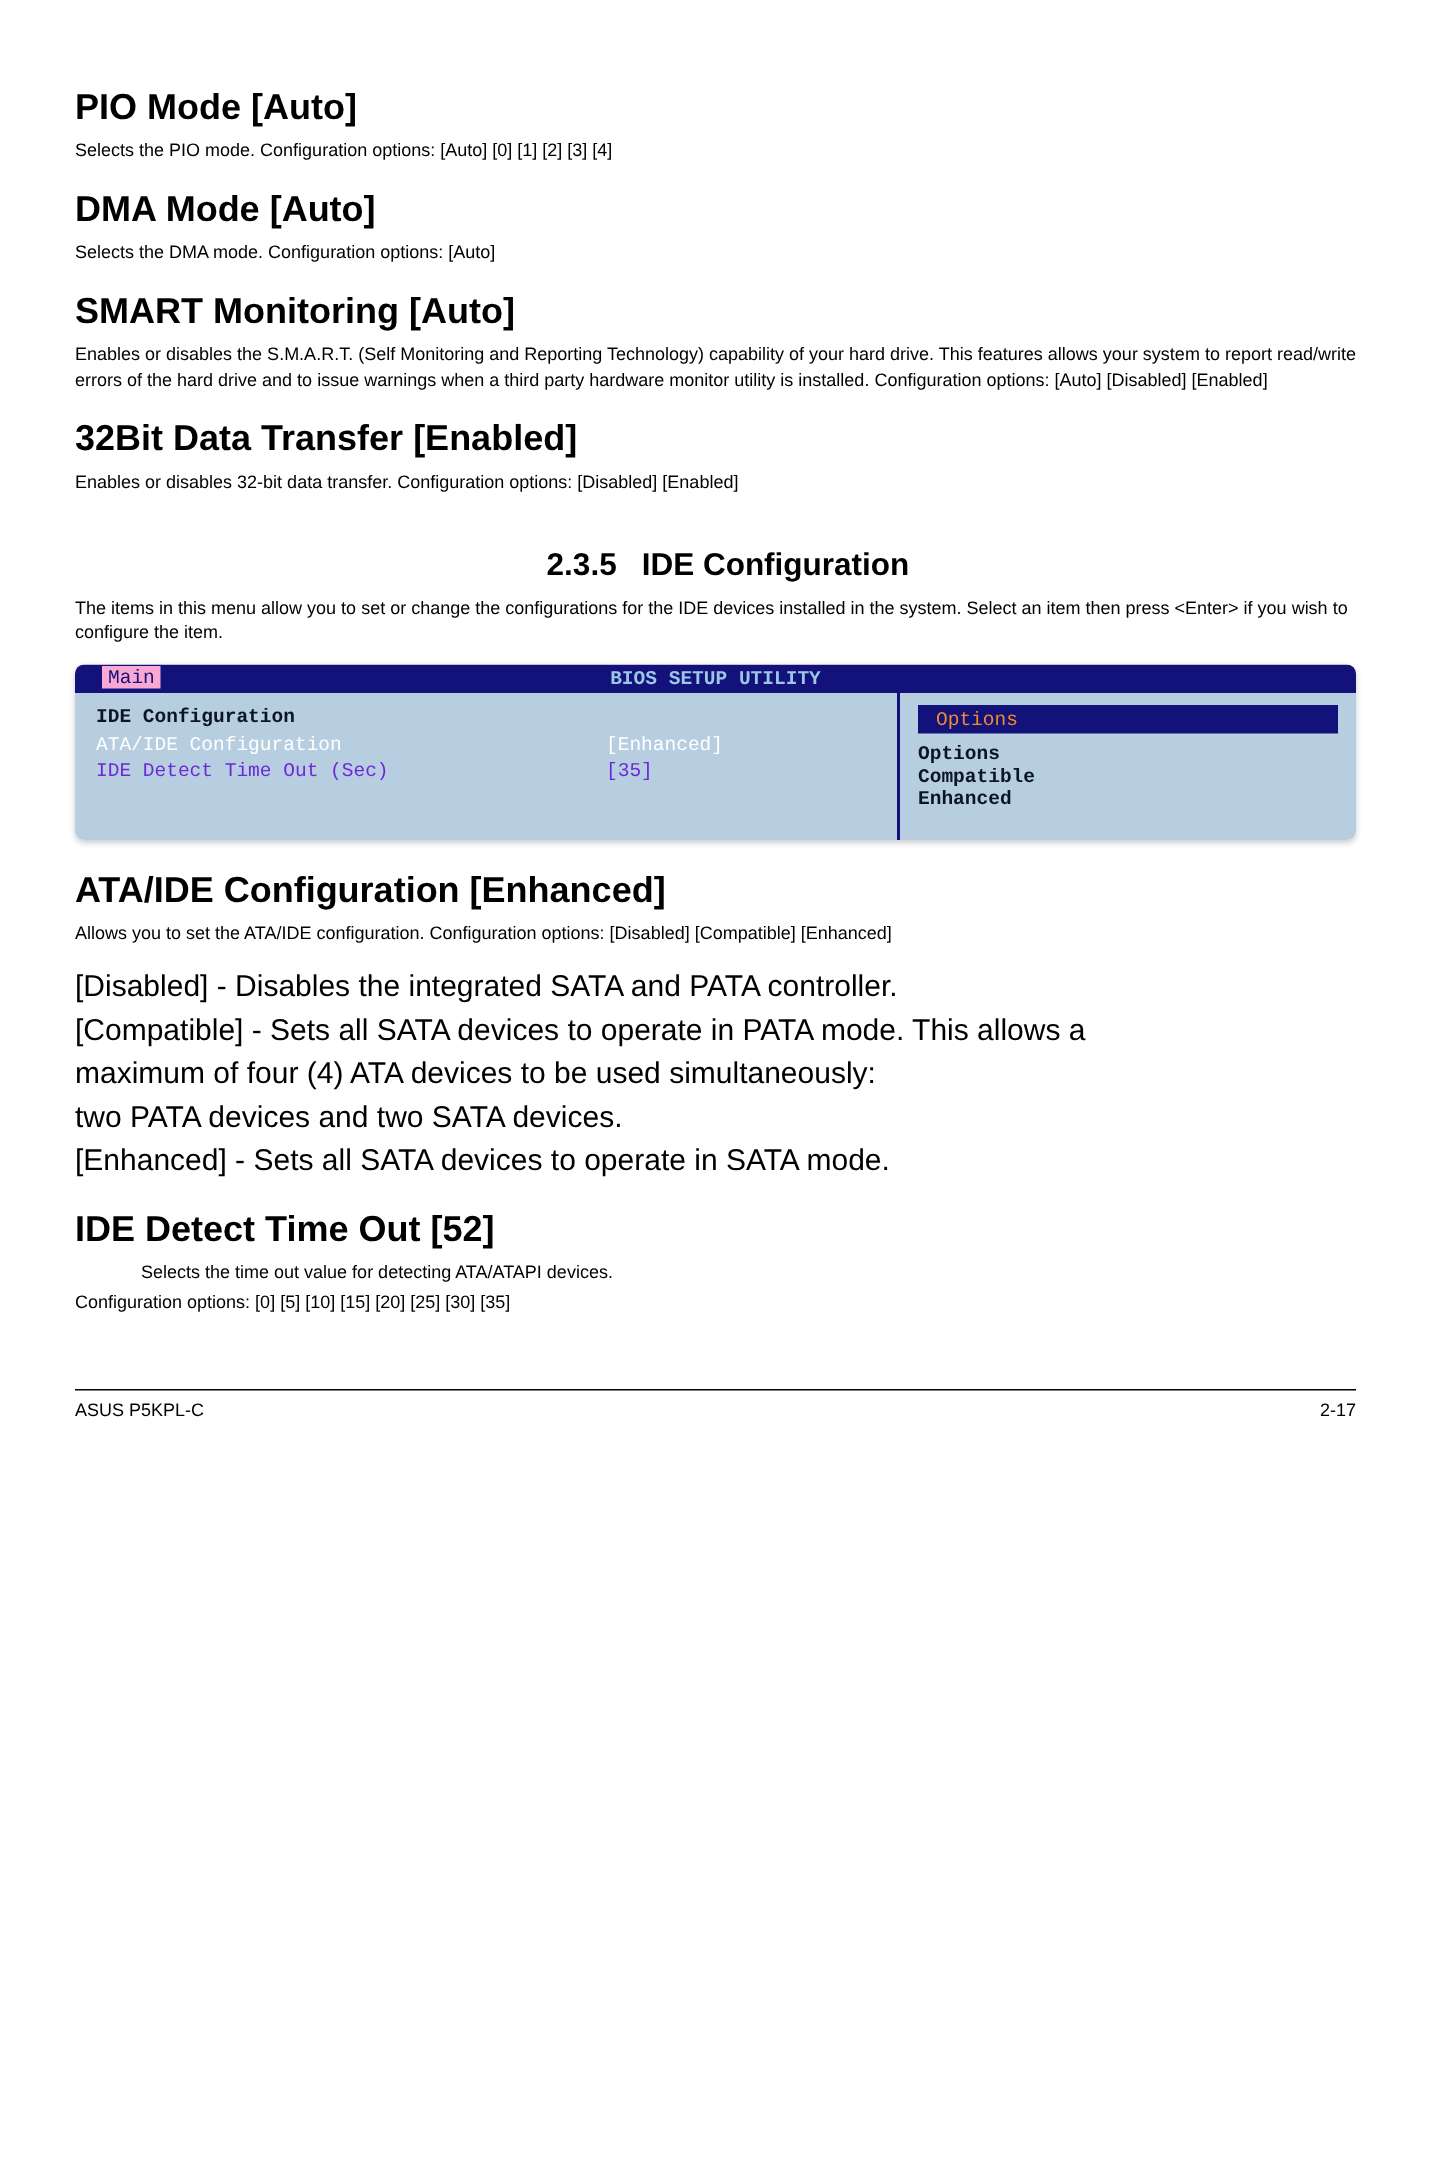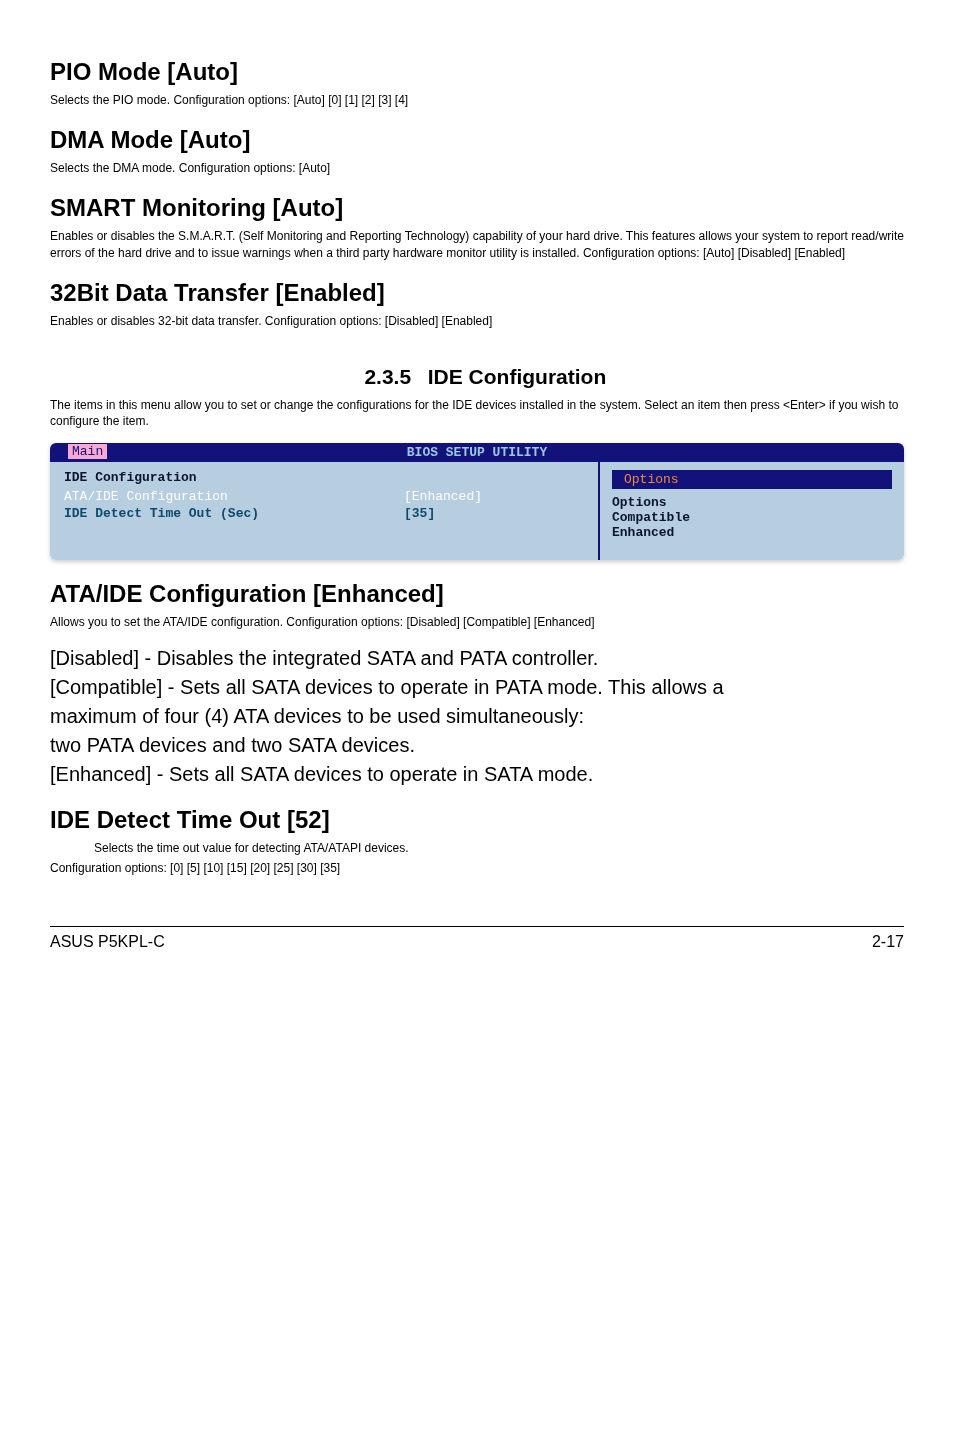--- a/index.html
+++ b/index.html
@@ -65,21 +65,21 @@
   .bios-left .cfg-title {
     font-weight: bold;
     color: #0a142a;
     margin-bottom: 4px;
   }
   .bios-row { display:flex; margin: 2px 0; }
   .bios-row .lbl { flex: 1; }
   .bios-row .val { width: 180px; }
   .bios-row.selrow { color:#fff; }
   .bios-row.selrow .lbl, .bios-row.selrow .val { color:#fff; }
-  .bios-left .row1 { color:#0c4a6e; font-weight:bold; }
+  .bios-left .row1 { color:#6d28d9; font-weight:normal; }
   .bios-right {
     width: 280px;
     border-left: 2px solid #13127a;
     padding: 8px 12px 20px 12px;
     color: #0a142a;
   }
   .opt-box {
     background: #13127a;
     color: #fff;
     padding: 2px 12px;
@@ -87,21 +87,21 @@
   }
   .opt-box span { color: #ef8a2f; }
   .indented-block { margin-left: 120px; }
   .def-line { font-size:20px; margin: 2px 0; line-height:1.35; }
   .footer {
     border-top: 1px solid #000;
     margin-top: 50px;
     padding-top: 6px;
     display: flex;
     justify-content: space-between;
-    font-size: 16px;
+    font-size: 12px;
   }
 </style>
 </head>
 <body>
 
 <h3 class="section">PIO Mode [Auto]</h3>
 <p class="body">Selects the PIO mode. Configuration options: [Auto] [0] [1] [2] [3] [4]</p>
 
 <h3 class="section">DMA Mode [Auto]</h3>
 <p class="body">Selects the DMA mode. Configuration options: [Auto]</p>

